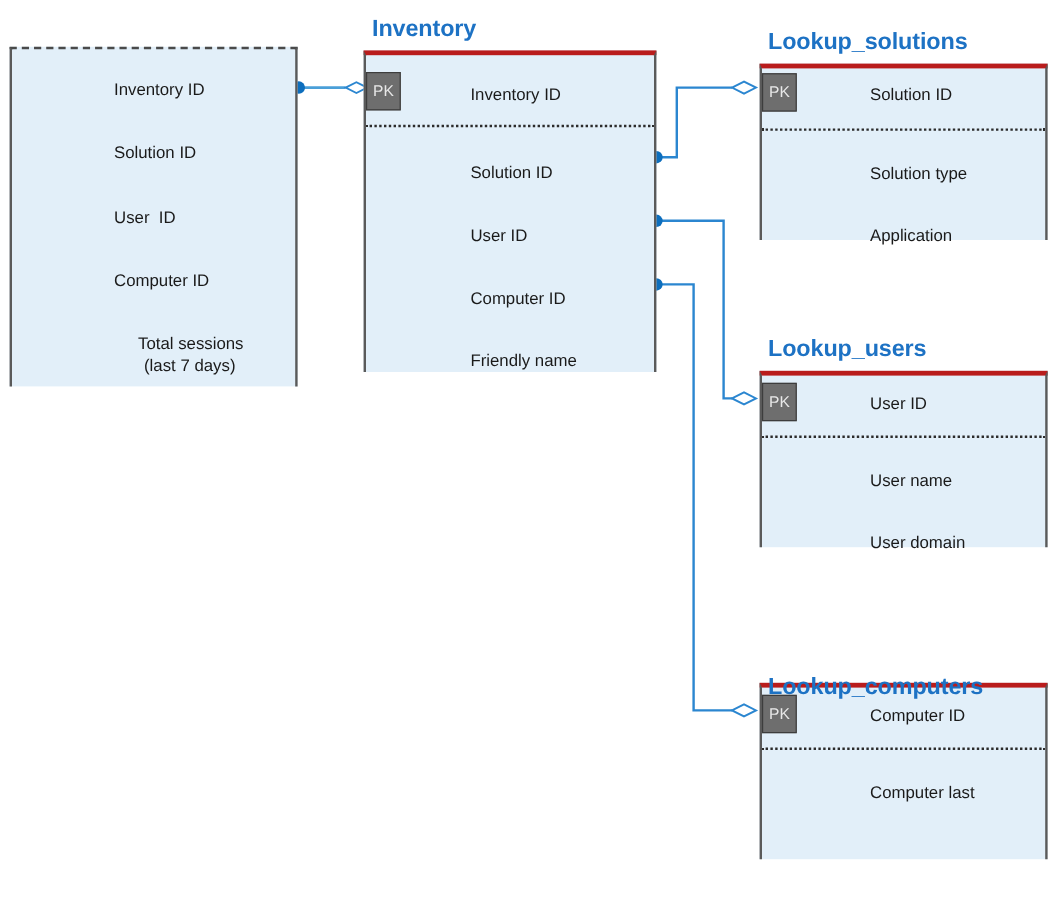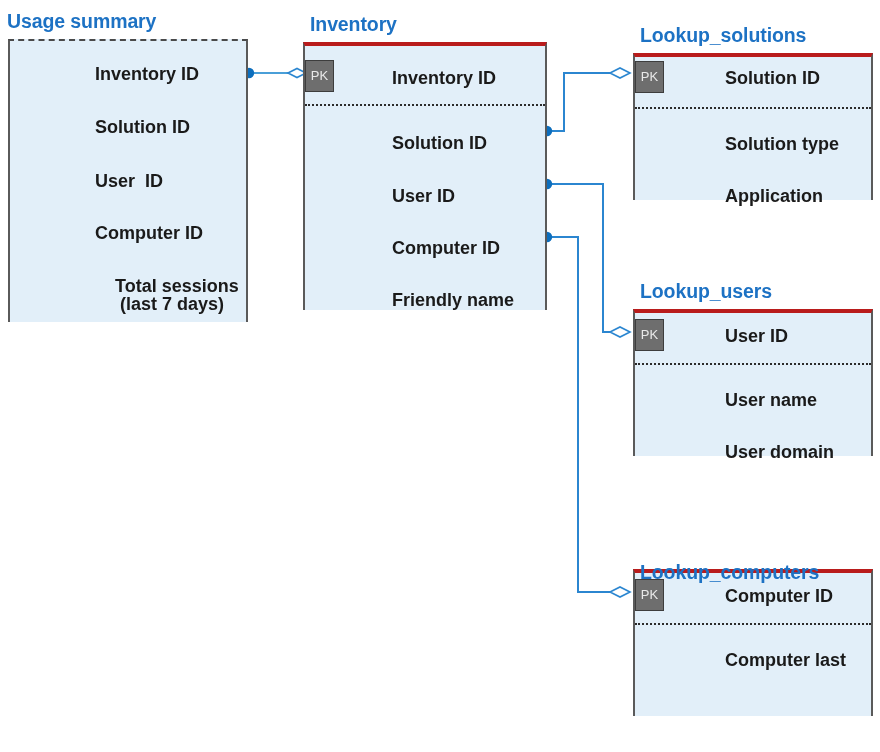--- a/index.html
+++ b/index.html
@@ -54,25 +54,24 @@
   }
 
   .row {
     position: absolute;
     left: 0;
     width: 100%;
     box-sizing: border-box;
   }
   .row-label {
     position: absolute;
-    font-size: 18px;
+    font-size: 14px;
     color: #1a1a1a;
     white-space: pre;
     line-height: 17px;
-    font-weight: bold;
   }
   .row-label.two-line {
     line-height: 18px;
   }
 
   
   .pk-sep {
     position: absolute;
     left: 0;
     width: 100%;
@@ -121,21 +120,20 @@
     </g>
 
     <g>
       <path d="M 547 237 L 578 237 L 578 592 L 610 592" fill="none" stroke="#2b86d0" stroke-width="2"></path>
       <circle cx="547" cy="237" r="5.2" fill="#0d6ebd"></circle>
       <polygon points="610,592 620,587 630,592 620,597" fill="#ffffff" stroke="#2b86d0" stroke-width="1.6"></polygon>
     </g>
   </svg>
 
   <div class="entity dashed-top" style="left:8px; top:39px; width:240px; height:283px;">
-    <div class="entity-title" style="left:-3px; top:-31px;">Usage summary</div>
 
     <div class="row" style="top:0px; height:52px;">
       <div class="row-label" style="left:85px; top:25px;">Inventory ID</div>
     </div>
     <div class="row" style="top:52px; height:54px;">
       <div class="row-label" style="left:85px; top:26px;">Solution ID</div>
     </div>
     <div class="row" style="top:106px; height:52px;">
       <div class="row-label" style="left:85px; top:26px;">User  ID</div>
     </div>

